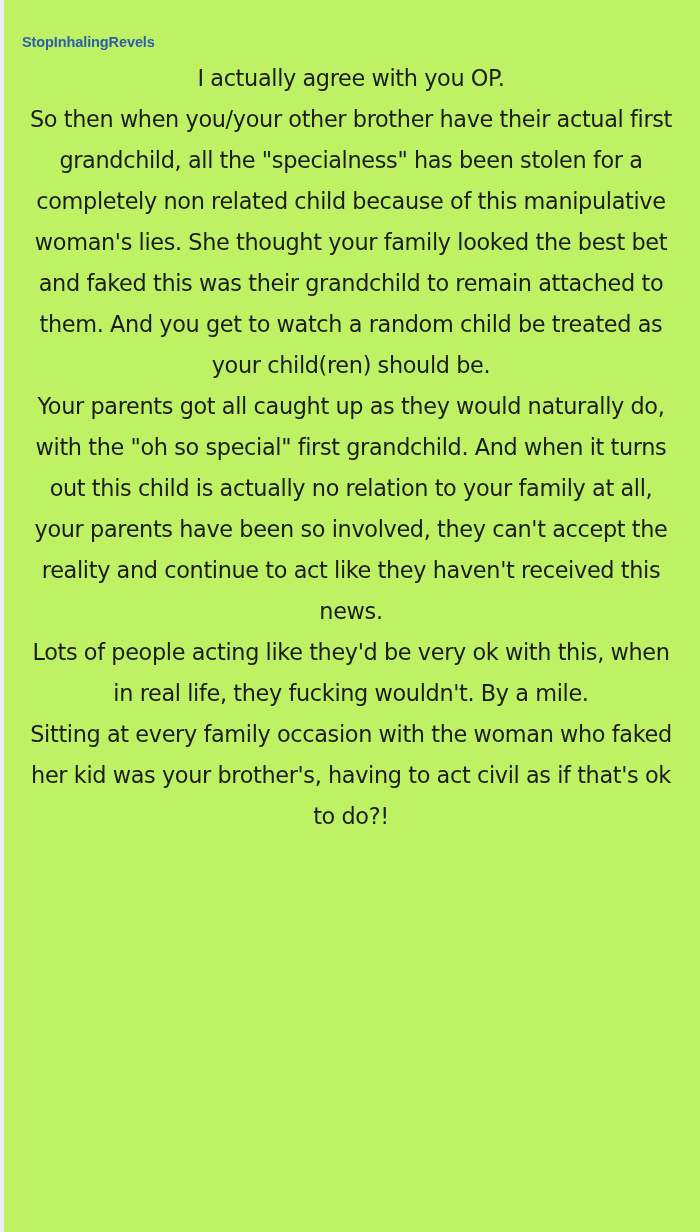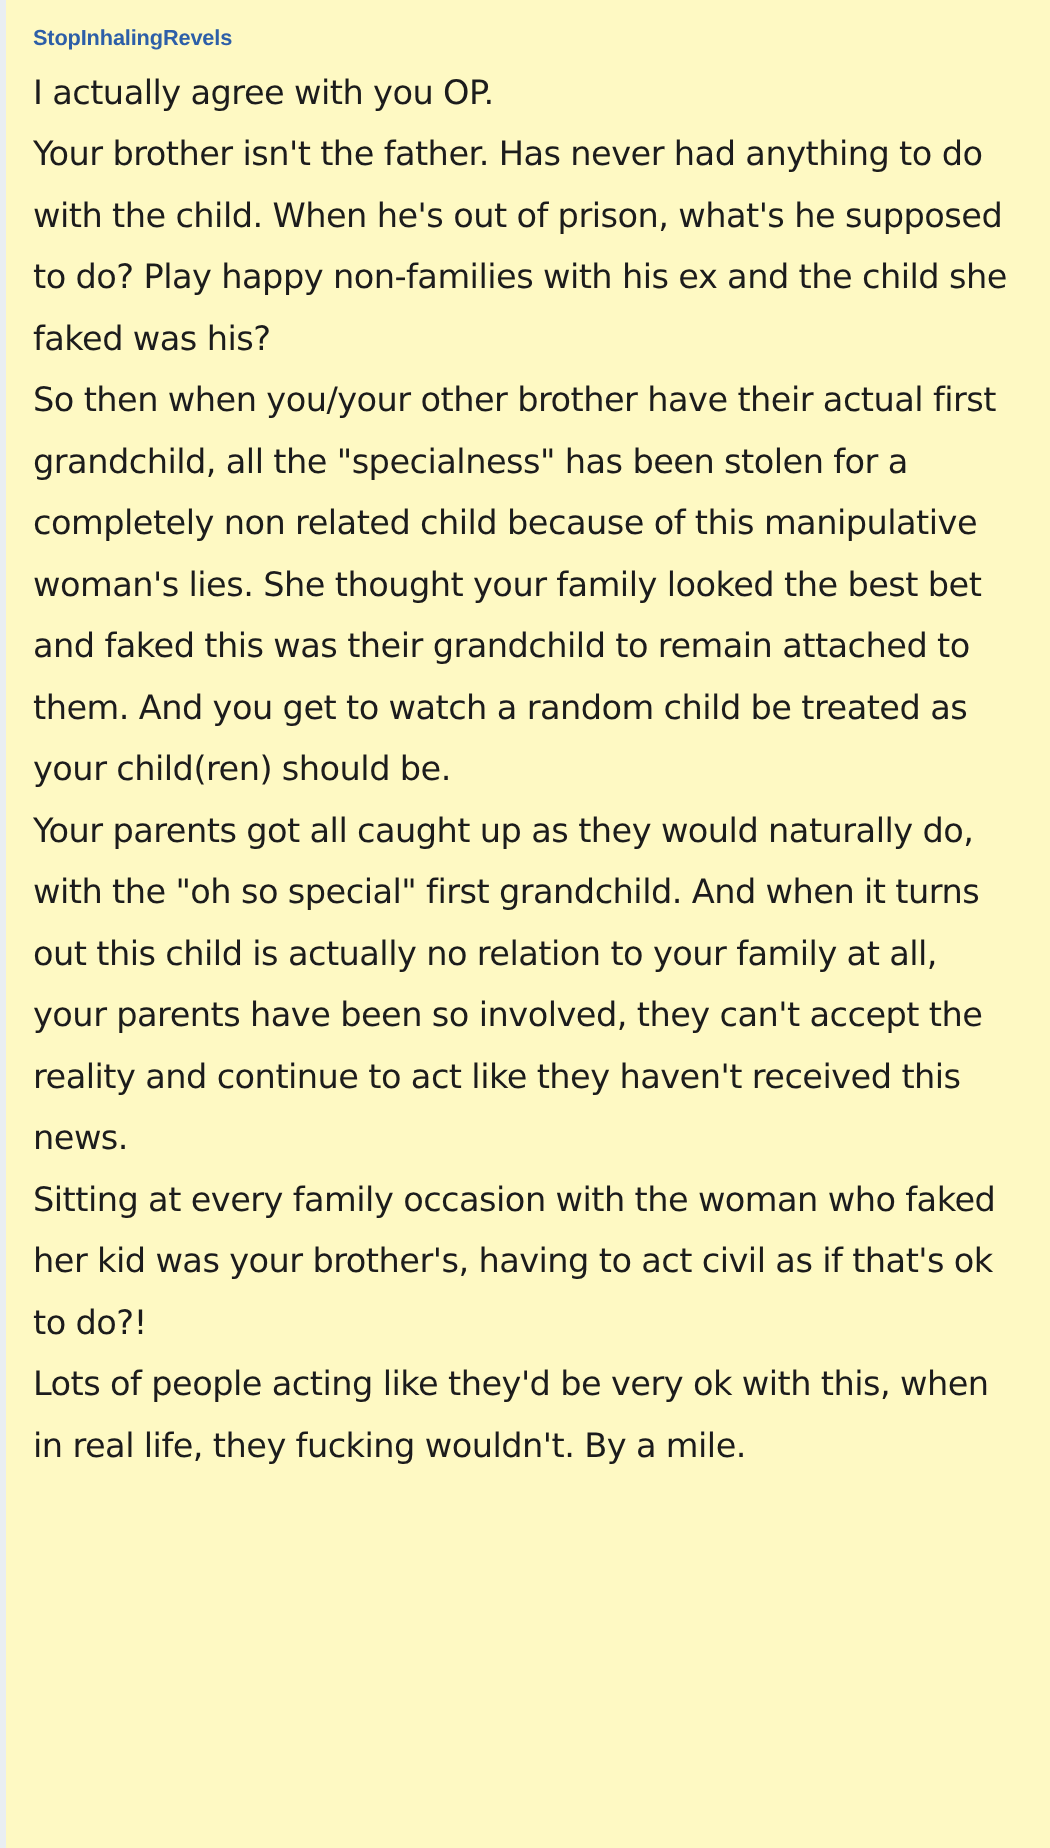--- a/index.html
+++ b/index.html
@@ -11,22 +11,22 @@
     width: 700px;
     min-height: 1232px;
     font-family: "DejaVu Sans", sans-serif;
     color: #1a1a1b;
   }
   .comment-card {
     position: relative;
     width: 700px;
     min-height: 1232px;
     box-sizing: border-box;
-    background: #fef9c3;
-    padding: 14px 20px 10px 20px;
+    background: #bef264;
+    padding: 30px 20px 10px 20px;
   }
   .left-rule {
     position: absolute;
     left: 0;
     top: 0;
     bottom: 0;
     width: 4px;
     background: #e9eef2;
   }
   .author {
@@ -44,31 +44,31 @@
     font-family: "DejaVu Sans", sans-serif;
     font-size: 22.4px;
     line-height: 41px;
     color: #1c1c1c;
     letter-spacing: -0.35px;
     word-spacing: -0.2px;
   }
   .body-text p {
     margin: 0;
     padding: 0;
+    text-align: center;
   }
 </style>
 </head>
 <body>
 
 <div class="comment-card">
   <div class="left-rule"></div>
 
   <a class="author" href="#">StopInhalingRevels</a>
 
   <div class="body-text">
     <p>I actually agree with you OP.</p>
-    <p>Your brother isn't the father. Has never had anything to do with the child. When he's out of prison, what's he supposed to do? Play happy non-families with his ex and the child she faked was his?</p>
     <p>So then when you/your other brother have their actual first grandchild, all the "specialness" has been stolen for a completely non related child because of this manipulative woman's lies. She thought your family looked the best bet and faked this was their grandchild to remain attached to them. And you get to watch a random child be treated as your child(ren) should be.</p>
     <p>Your parents got all caught up as they would naturally do, with the "oh so special" first grandchild. And when it turns out this child is actually no relation to your family at all, your parents have been so involved, they can't accept the reality and continue to act like they haven't received this news.</p>
+    <p>Lots of people acting like they'd be very ok with this, when in real life, they fucking wouldn't. By a mile.</p>
     <p>Sitting at every family occasion with the woman who faked her kid was your brother's, having to act civil as if that's ok to do?!</p>
-    <p>Lots of people acting like they'd be very ok with this, when in real life, they fucking wouldn't. By a mile.</p>
   </div>
 </div>
 
 </body></html>

